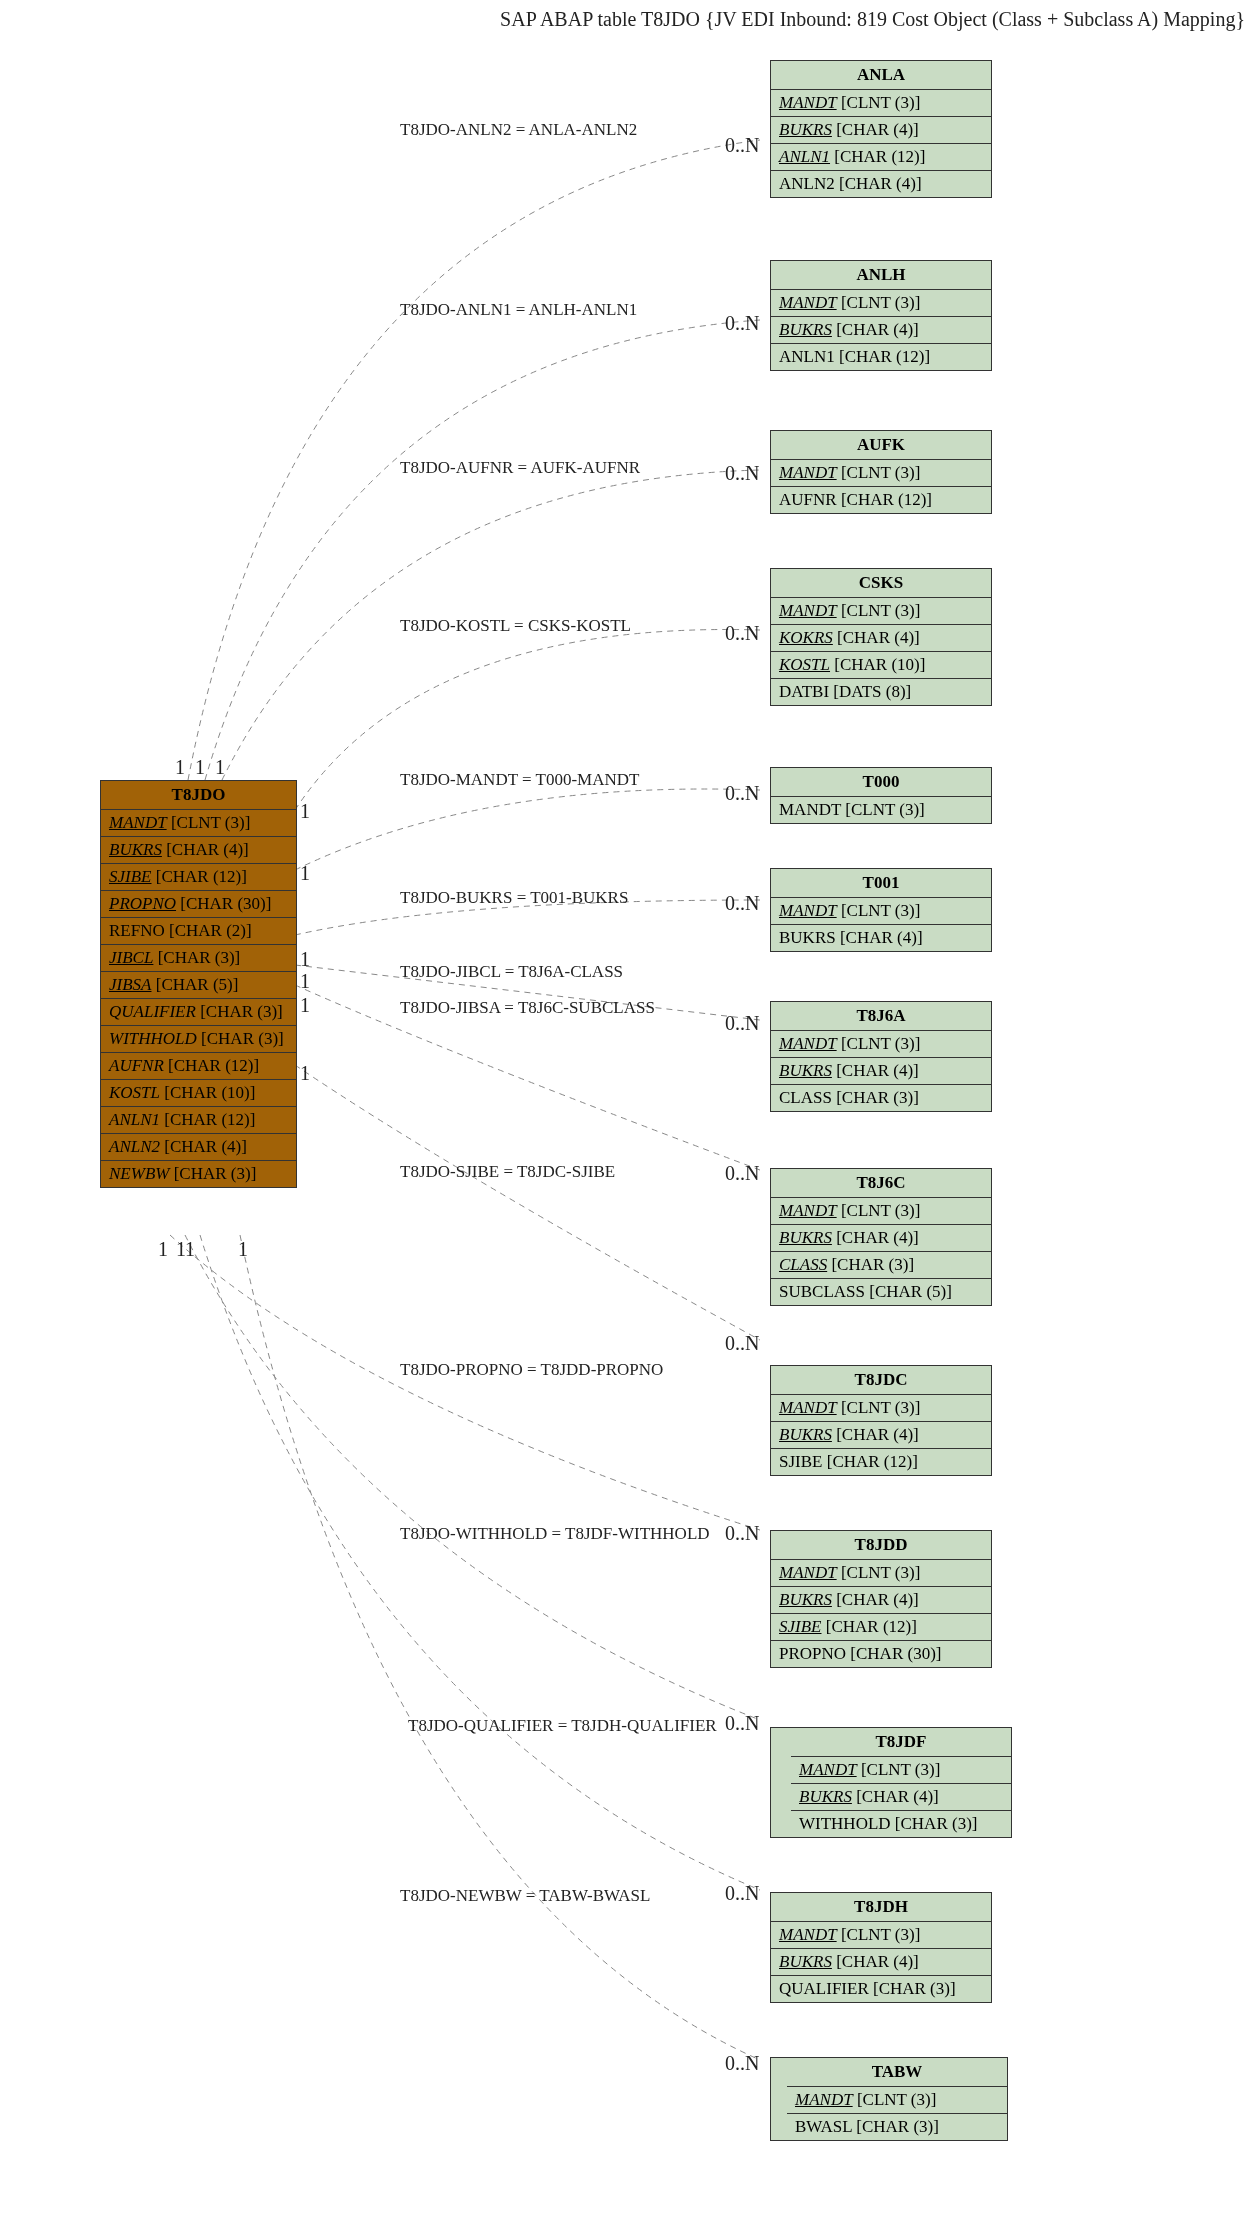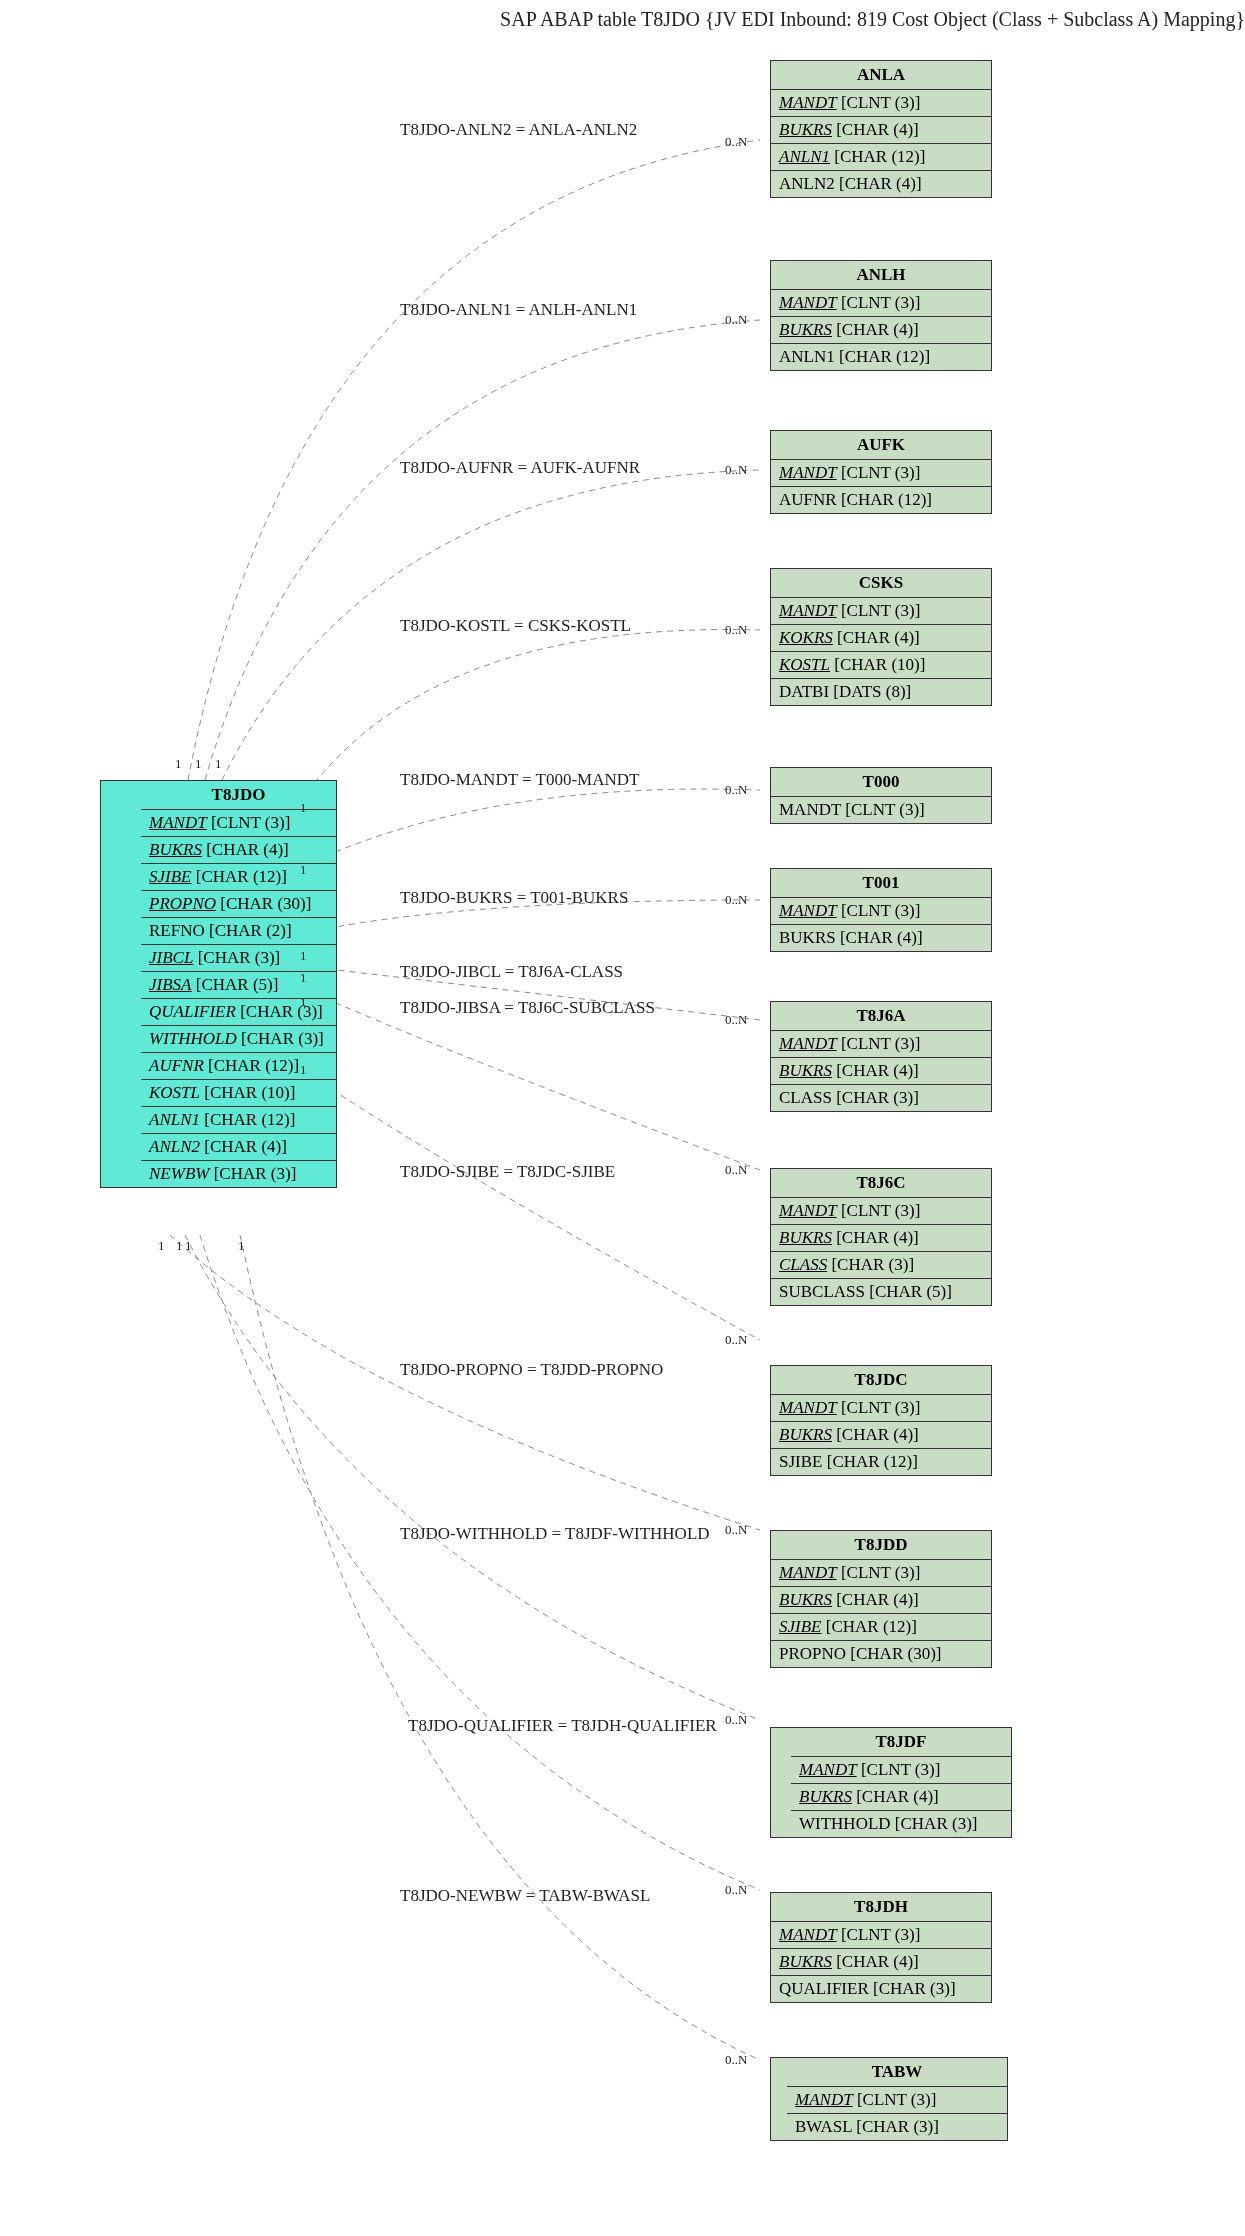--- a/index.html
+++ b/index.html
@@ -20,22 +20,21 @@
     font-size: 20px;
     color: #222;
   }
   .entity {
     position: absolute;
     border: 1px solid #333;
     font-size: 17px;
     background: #c9dcc4;
   }
   .entity.main {
-    background: #5eead4;
-    padding-left: 40px;
+    background: #a16207;
   }
   .entity-header {
     font-weight: bold;
     text-align: center;
     padding: 4px 8px;
     border-bottom: 1px solid #333;
   }
   .entity-row {
     padding: 3px 8px;
     border-bottom: 1px solid #333;
@@ -52,21 +51,21 @@
     font-style: italic;
   }
   .rel-label {
     position: absolute;
     font-size: 17px;
     color: #222;
     white-space: nowrap;
   }
   .card {
     position: absolute;
-    font-size: 13px;
+    font-size: 20px;
     color: #222;
   }
   svg {
     position: absolute;
     top: 0;
     left: 0;
     pointer-events: none;
   }
 </style>
 </head>

